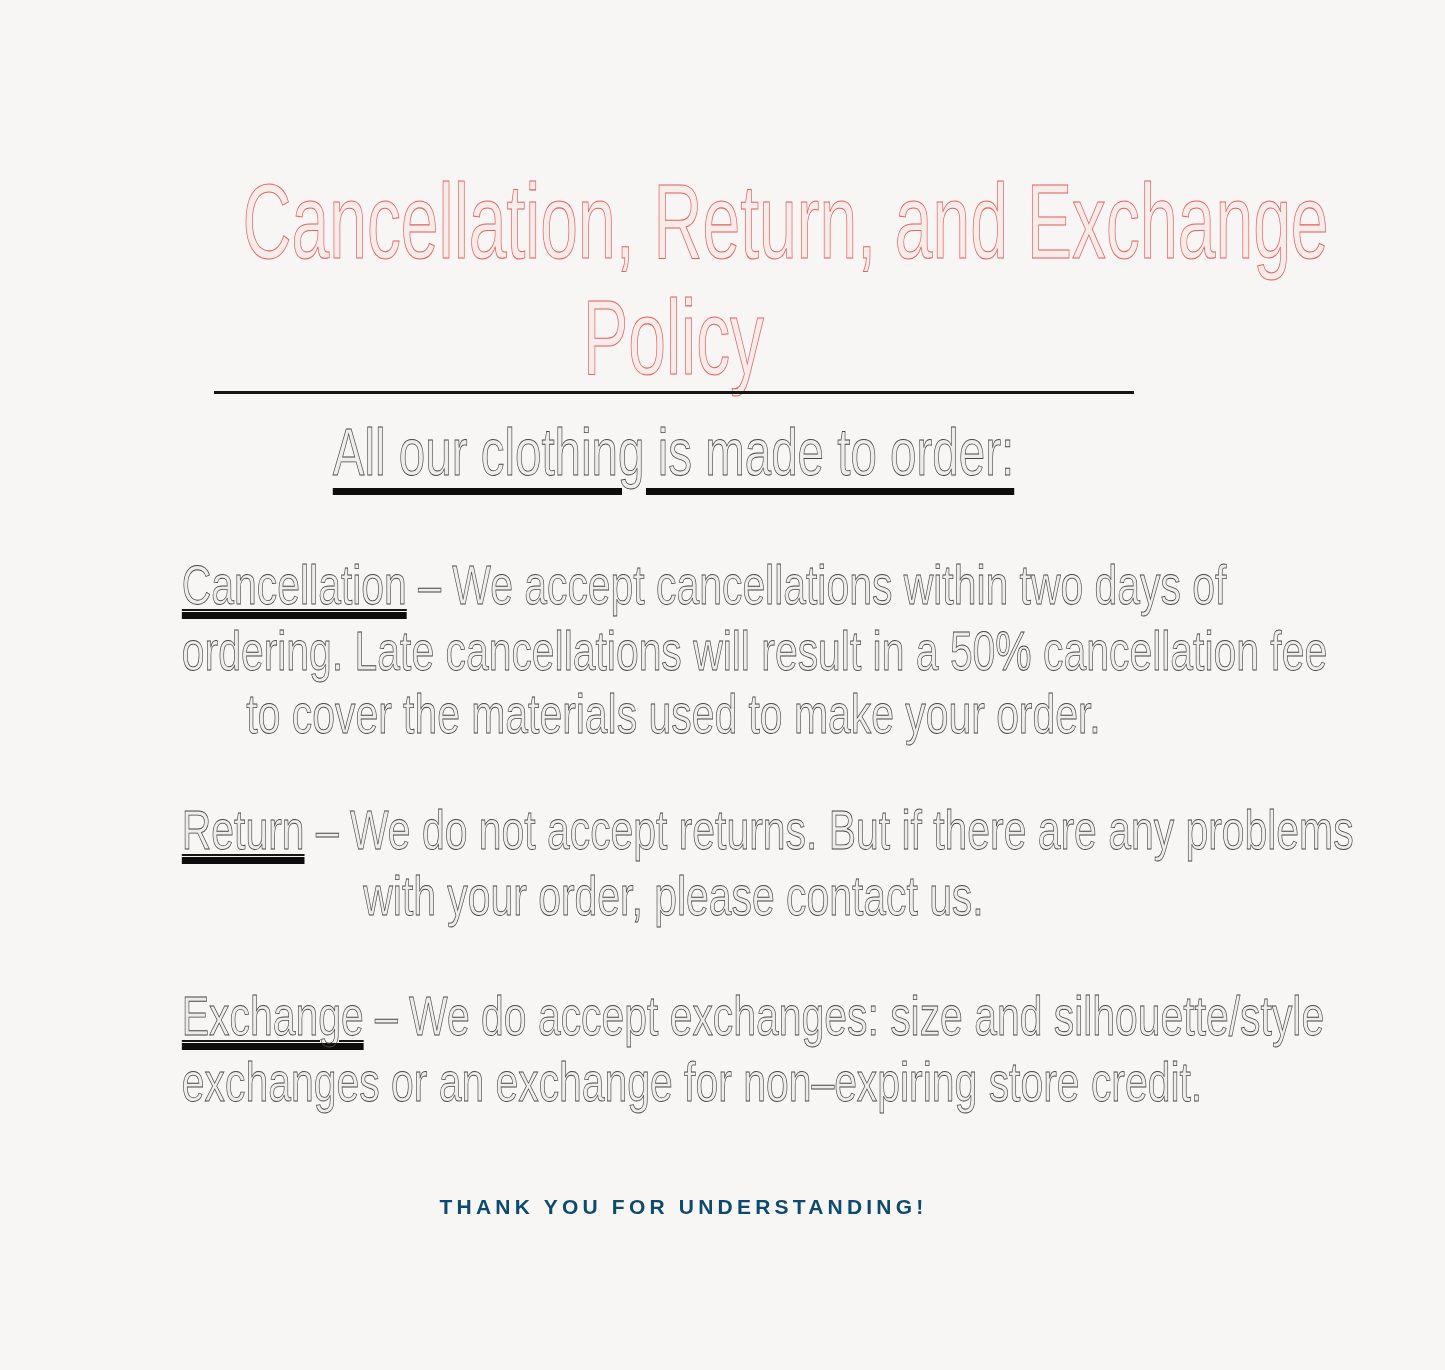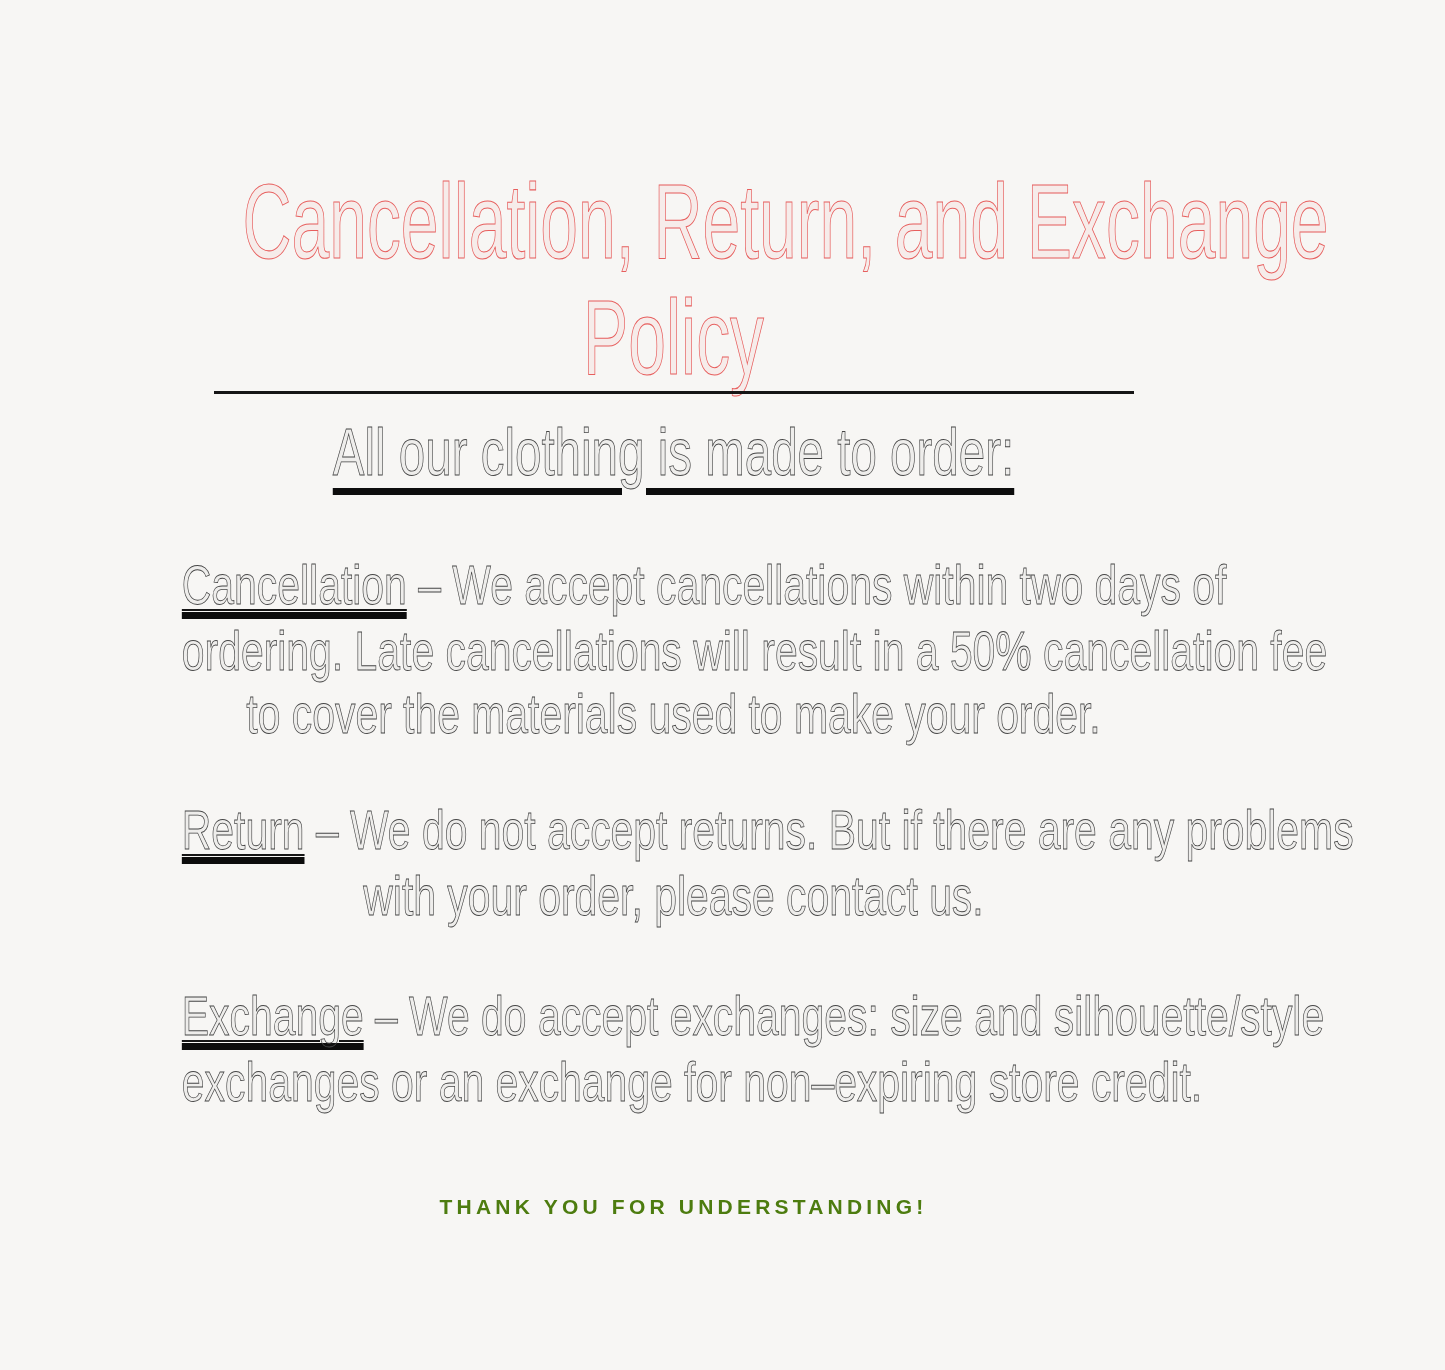--- a/index.html
+++ b/index.html
@@ -101,21 +101,21 @@
   }
 
   .footer {
     position: absolute;
     top: 1191px;
     left: 0; right: 0;
     font-size: 21px;
     line-height: 31px;
     letter-spacing: 4.2px;
     font-weight: 700;
-    color: #4d7c0f;
+    color: #0c4a6e;
     padding-left: 20px;
   }
   .footer .sig { letter-spacing: 5px; }
 </style>
 </head>
 <body>
 
 <div class="page">
 
   <header class="title hairline-accent">

